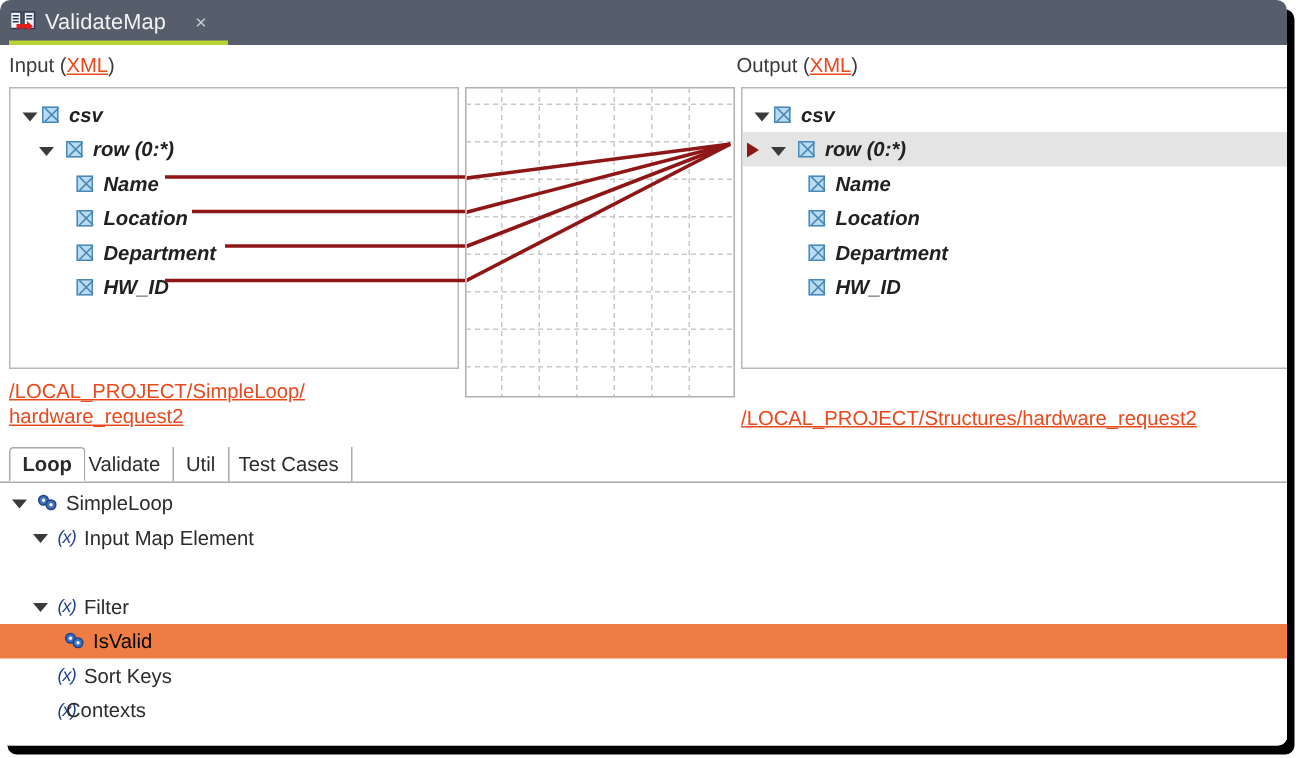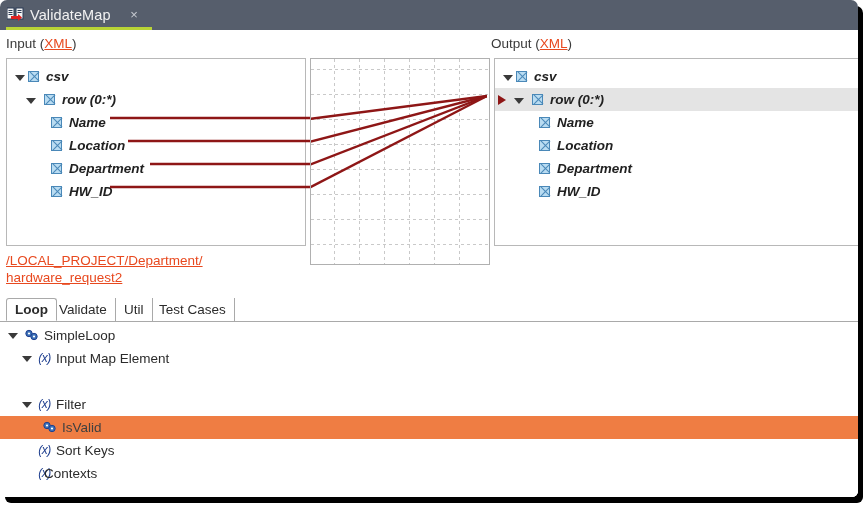--- a/index.html
+++ b/index.html
@@ -245,21 +245,21 @@
     left: 0;
     width: 858px;
     height: 23px;
     display: flex;
     align-items: center;
     font-size: 13.5px;
     color: #2b2b2b;
     white-space: nowrap;
     cursor: pointer;
   }
-  .brow.selected { background: #ef7d43; color: #404040; }
+  .brow.selected { background: #ef7d43; color: #000000; }
   .btwisty {
     position: absolute;
     width: 11px; height: 11px;
   }
   .btwisty:after {
     content: "";
     position: absolute;
     left: 0; top: 3px;
     border-left: 5px solid transparent;
     border-right: 5px solid transparent;
@@ -401,22 +401,25 @@
           <span class="xbox" style="left:44px;top:6px"></span>
           <span class="tlabel" style="left:62px">Department</span>
         </div>
         <div class="trow" style="top:121px">
           <span class="xbox" style="left:44px;top:6px"></span>
           <span class="tlabel" style="left:62px">HW_ID</span>
         </div>
       </div>
 
       <div class="pathlink" id="path-input">
-        <div>/LOCAL_PROJECT/Department/</div>
+        <div>/LOCAL_PROJECT/SimpleLoop/</div>
         <div>hardware_request2</div>
+      </div>
+      <div class="pathlink" id="path-output">
+        <div>/LOCAL_PROJECT/Structures/hardware_request2</div>
       </div>
 
       <div id="tabbar">
         <div class="tabline"></div>
         <div class="btab active" style="left:6px">Loop</div>
         <div class="btab" style="left:51px">Validate</div>
         <div class="btab" style="left:116px">Util</div>
         <div class="btab" style="left:151px">Test Cases</div>
       </div>
 

